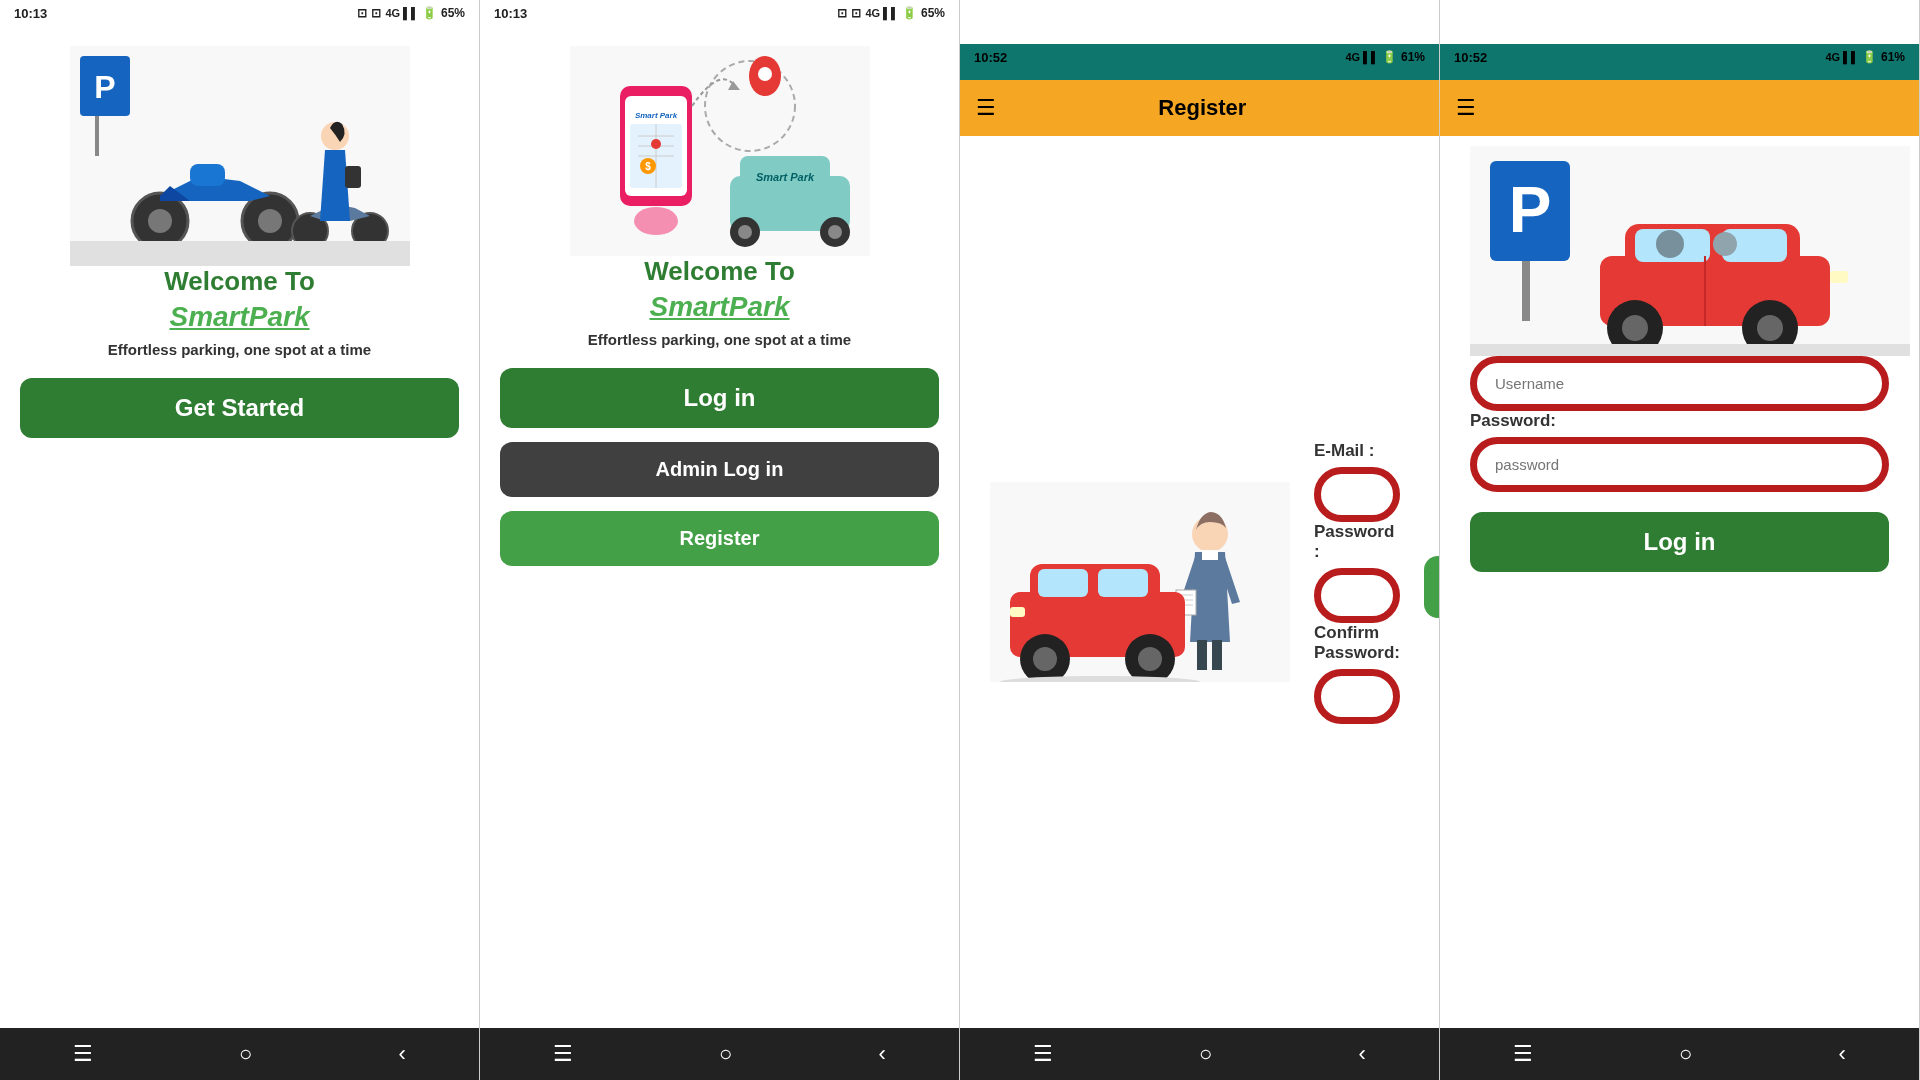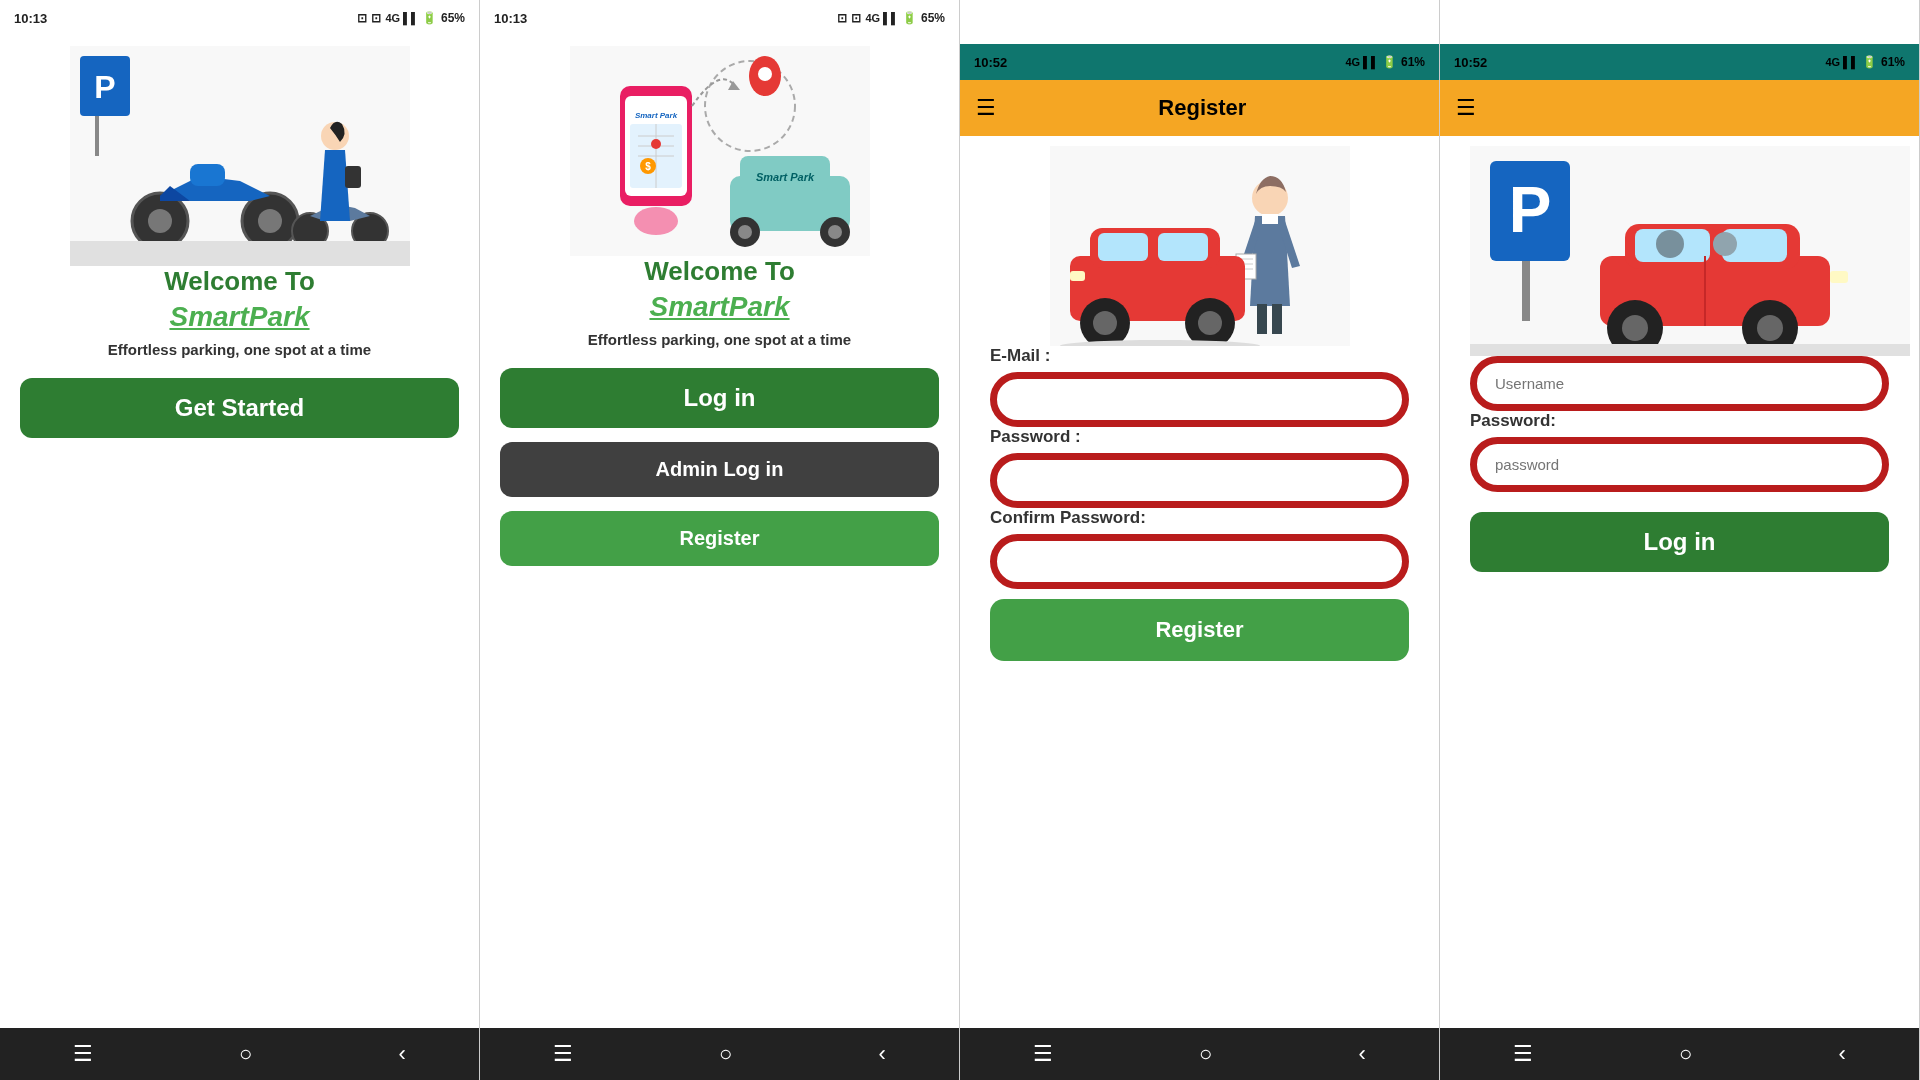--- a/index.html
+++ b/index.html
@@ -20,21 +20,21 @@
       flex-direction: column;
       border-right: 1px solid #ccc;
       position: relative;
       overflow: hidden;
     }
 
     
     .status-bar {
       display: flex;
       justify-content: space-between;
-      align-items: center;
+      align-items: flex-start;
       padding: 6px 14px;
       font-size: 13px;
       font-weight: 600;
       color: #222;
       background: #fff;
       min-height: 36px;
     }
     .status-bar.dark {
       background: #0f766e;
       color: #000;
@@ -102,24 +102,25 @@
       flex-direction: column;
       align-items: center;
       padding: 10px 20px 10px;
       overflow: hidden;
     }
 
     
     .screen3-content {
       flex: 1;
       display: flex;
-      flex-direction: column;
+      flex-direction: row;
       align-items: center;
       padding: 10px 30px 10px;
       overflow: hidden;
+      gap: 24px;
     }
 
     
     .screen4-content {
       flex: 1;
       display: flex;
       flex-direction: column;
       padding: 10px 30px 10px;
       overflow: hidden;
     }

